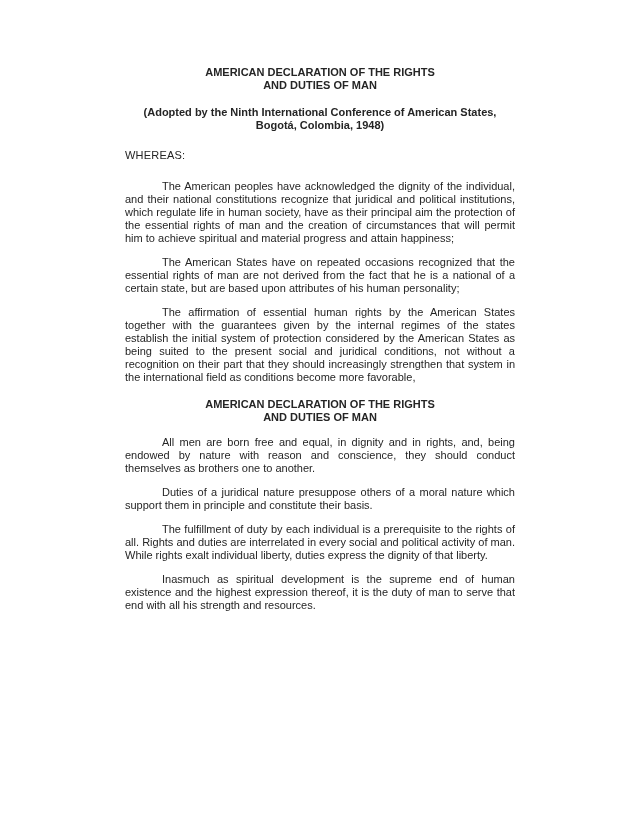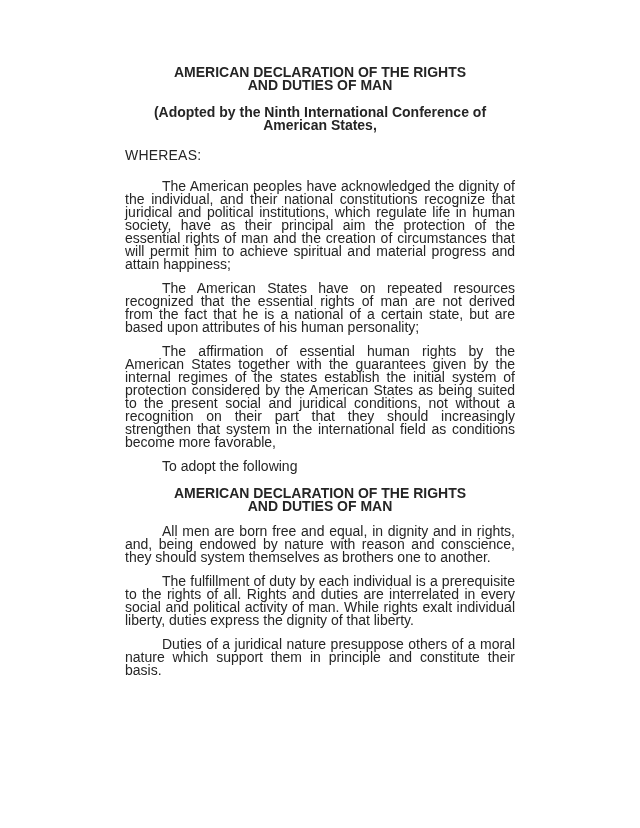--- a/index.html
+++ b/index.html
@@ -8,21 +8,21 @@
     background: #ffffff;
   }
   .page {
     position: relative;
     width: 640px;
     height: 828px;
     background: #ffffff;
     box-sizing: border-box;
     padding: 66px 125px 0 125px;
     font-family: "Liberation Sans", sans-serif;
-    font-size: 14px;
+    font-size: 11px;
     line-height: 13px;
     color: #252525;
     overflow: hidden;
   }
   .center { text-align: center; }
   .bold { font-weight: 700; }
   .doc-title { margin: 0 0 14px 0; }
   .adoption-note { margin: 0 0 17px 0; font-weight: bold; }
   .side-label { margin: 12px 0 18px 0; letter-spacing: 0.2px; }
   .para {
@@ -42,35 +42,36 @@
 
 <div class="page">
 
   <div class="doc-title center bold">
     <div>AMERICAN DECLARATION OF THE RIGHTS</div>
     <div>AND DUTIES OF MAN</div>
   </div>
 
   <div class="adoption-note center">
     <div>(Adopted by the Ninth International Conference of American States,</div>
+    <div>Bogotá, Colombia, 1948)</div>
   </div>
 
   <div class="side-label">WHEREAS:</div>
 
   <p class="para">The American peoples have acknowledged the dignity of the individual, and their national constitutions recognize that juridical and political institutions, which regulate life in human society, have as their principal aim the protection of the essential rights of man and the creation of circumstances that will permit him to achieve spiritual and material progress and attain happiness;</p>
-  <p class="para">The American States have on repeated resources recognized that the essential rights of man are not derived from the fact that he is a national of a certain state, but are based upon attributes of his human personality;</p>
+  <p class="para">The American States have on repeated occasions recognized that the essential rights of man are not derived from the fact that he is a national of a certain state, but are based upon attributes of his human personality;</p>
   <p class="para">The affirmation of essential human rights by the American States together with the guarantees given by the internal regimes of the states establish the initial system of protection considered by the American States as being suited to the present social and juridical conditions, not without a recognition on their part that they should increasingly strengthen that system in the international field as conditions become more favorable,</p>
 
 
 
-  <div class="line-indent">To adopt the following</div>
 
   <div class="second-title center bold">
     <div>AMERICAN DECLARATION OF THE RIGHTS</div>
     <div>AND DUTIES OF MAN</div>
   </div>
 
 
-  <p class="para">All men are born free and equal, in dignity and in rights, and, being endowed by nature with reason and conscience, they should system themselves as brothers one to another.</p>
+  <p class="para">All men are born free and equal, in dignity and in rights, and, being endowed by nature with reason and conscience, they should conduct themselves as brothers one to another.</p>
+  <p class="para">Duties of a juridical nature presuppose others of a moral nature which support them in principle and constitute their basis.</p>
   <p class="para">The fulfillment of duty by each individual is a prerequisite to the rights of all. Rights and duties are interrelated in every social and political activity of man. While rights exalt individual liberty, duties express the dignity of that liberty.</p>
-  <p class="para">Duties of a juridical nature presuppose others of a moral nature which support them in principle and constitute their basis.</p>
+  <p class="para">Inasmuch as spiritual development is the supreme end of human existence and the highest expression thereof, it is the duty of man to serve that end with all his strength and resources.</p>
 
 </div>
 
 </body></html>

